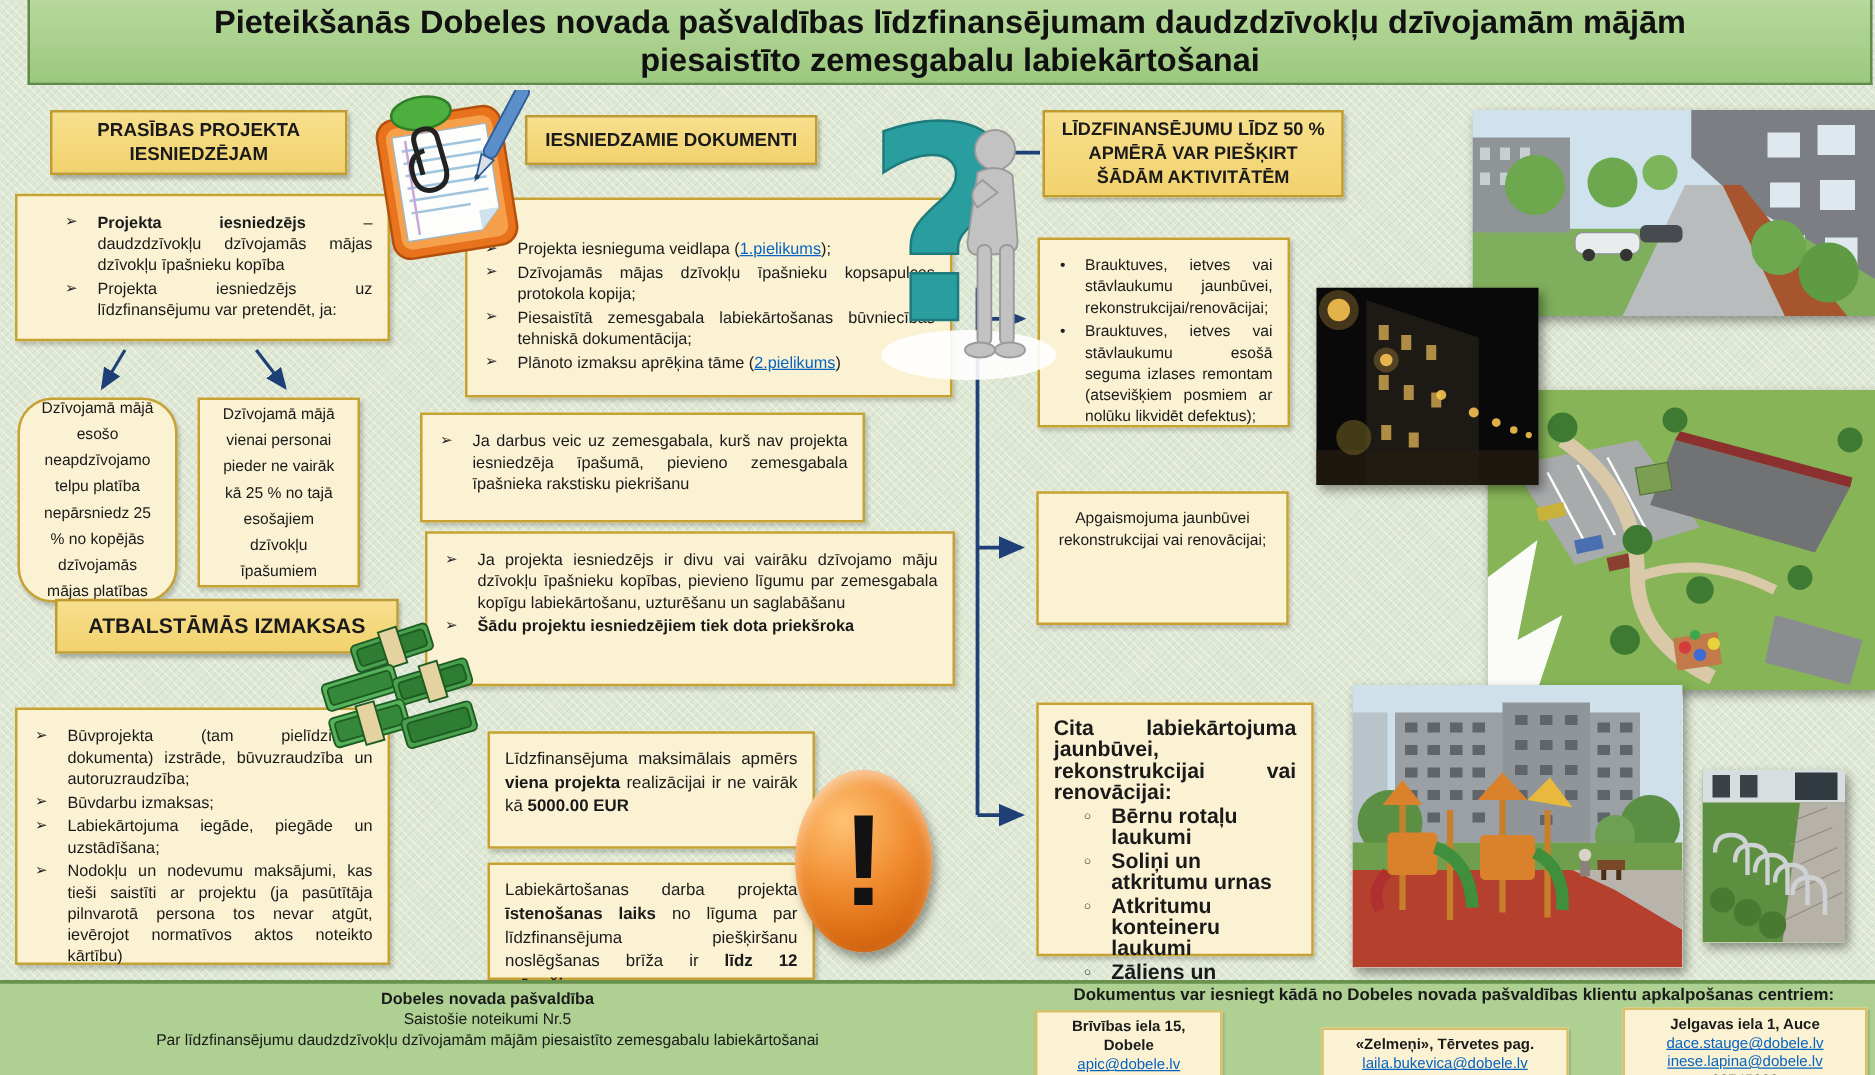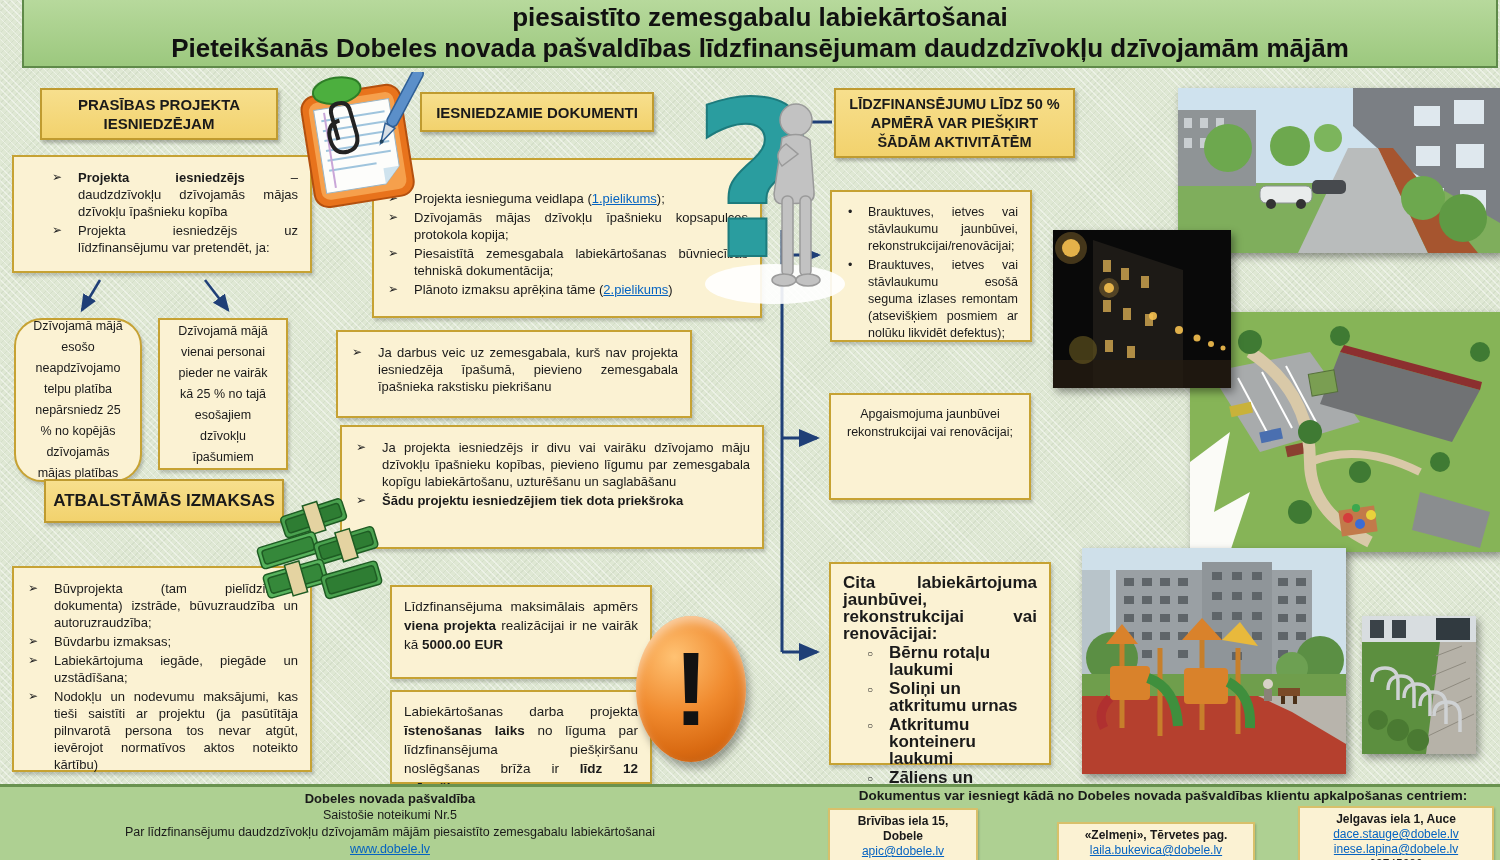--- a/index.html
+++ b/index.html
@@ -45,22 +45,22 @@
       box-shadow:1px 2px 2px rgba(0,0,0,.2);}
   .photo{box-shadow:3px 4px 8px rgba(0,0,0,.4);}
   svg text{font-family:"DejaVu Sans",sans-serif;}
 </style>
 </head>
 <body>
 
 <div class="page">
 
   <div class="abs title-bar">
+    <div>Pieteikšanās Dobeles novada pašvaldības līdzfinansējumam daudzdzīvokļu dzīvojamām mājām</div>
     <div>piesaistīto zemesgabalu labiekārtošanai</div>
-    <div>Pieteikšanās Dobeles novada pašvaldības līdzfinansējumam daudzdzīvokļu dzīvojamām mājām</div>
   </div>
 
   <svg class="abs" style="left:0;top:0;width:1500px;height:860px;pointer-events:none;z-index:3;" viewBox="0 0 1500 860">
     <defs>
       <marker id="ah" markerWidth="8" markerHeight="8" refX="6" refY="3" orient="auto">
         <path d="M0,0 L7,3 L0,6 Z" fill="#1f3f77"></path>
       </marker>
     </defs>
     <path d="M100 280 L82 310" stroke="#1f3f77" stroke-width="2.5" fill="none" marker-end="url(#ah)"></path>
     <path d="M205 280 L228 310" stroke="#1f3f77" stroke-width="2.5" fill="none" marker-end="url(#ah)"></path>
@@ -85,21 +85,21 @@
   </div>
 
   <div class="abs cream-box" style="left:14px;top:318px;width:128px;height:164px;font-size:12.5px;line-height:21px;display:flex;align-items:center;justify-content:center;text-align:center;border-radius:28px;">
     <span>Dzīvojamā mājā esošo neapdzīvojamo telpu platība nepārsniedz 25 % no kopējās dzīvojamās mājas platības</span>
   </div>
 
   <div class="abs cream-box" style="left:158px;top:318px;width:130px;height:152px;font-size:12.5px;line-height:21px;display:flex;align-items:center;justify-content:center;text-align:center;">
     <span>Dzīvojamā mājā vienai personai pieder ne vairāk kā 25 % no tajā esošajiem dzīvokļu īpašumiem</span>
   </div>
 
-  <div class="abs gold-box" style="left:44px;top:479px;width:240px;height:44px;font-size:17px;">
+  <div class="abs gold-box" style="left:44px;top:479px;width:275px;height:44px;font-size:17px;">
     <span>ATBALSTĀMĀS IZMAKSAS</span>
   </div>
 
   <div class="abs cream-box jt" style="left:12px;top:566px;width:300px;height:206px;font-size:13px;line-height:17px;">
     <div class="bullet">Būvprojekta (tam pielīdzināma dokumenta) izstrāde, būvuzraudzība un autoruzraudzība;</div>
     <div class="bullet">Būvdarbu izmaksas;</div>
     <div class="bullet">Labiekārtojuma iegāde, piegāde un uzstādīšana;</div>
     <div class="bullet">Nodokļu un nodevumu maksājumi, kas tieši saistīti ar projektu (ja pasūtītāja pilnvarotā persona tos nevar atgūt, ievērojot normatīvos aktos noteikto kārtību)</div>
   </div>
 
@@ -430,21 +430,20 @@
       <circle cx="36" cy="114" r="11" fill="#4a7a32"></circle>
       <circle cx="56" cy="124" r="11" fill="#4a7a32"></circle>
   </svg>
 
   <div class="abs footer"></div>
 
   <div class="abs foot-left">
     <div class="bold" style="font-size:13px;">Dobeles novada pašvaldība</div>
     <div>Saistošie noteikumi Nr.5</div>
     <div>Par līdzfinansējumu daudzdzīvokļu dzīvojamām mājām piesaistīto zemesgabalu labiekārtošanai</div>
-    <div><span class="lnk">www.dobele.lv</span></div>
   </div>
 
   <div class="abs centers-header">
     <span>Dokumentus var iesniegt kādā no Dobeles novada pašvaldības klientu apkalpošanas centriem:</span>
   </div>
 
   <div class="abs center-box" style="left:828px;top:808px;width:150px;height:70px;">
     <div class="bold">Brīvības iela 15, Dobele</div>
     <div><span class="lnk">apic@dobele.lv</span></div>
     <div>63700137</div>

